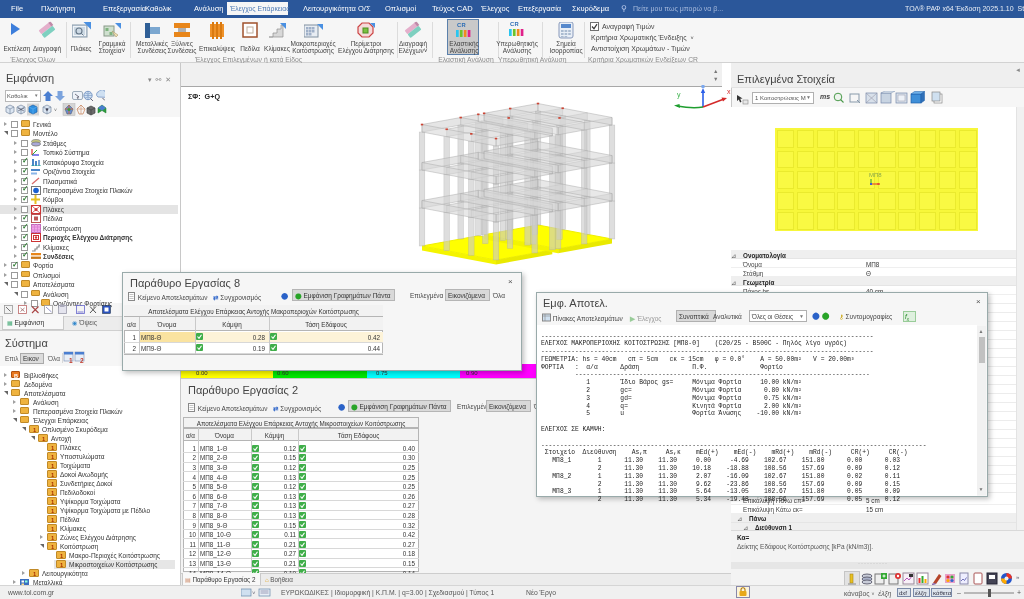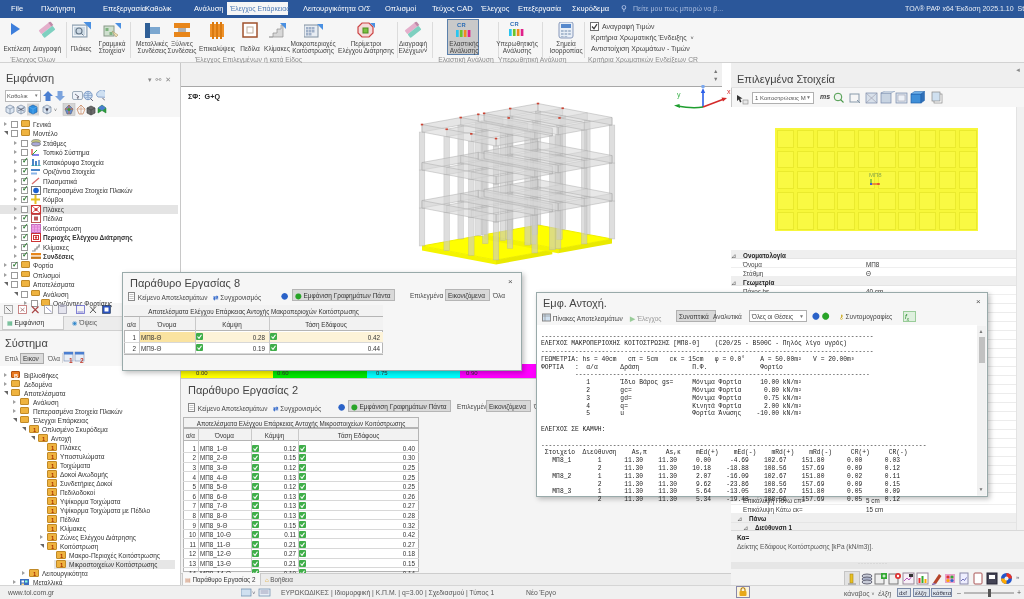--- a/index.html
+++ b/index.html
@@ -1093,21 +1093,21 @@
 <div class="a tx" style="left:230px;top:344.5px;width:35px;text-align:right;font-size:6.3px;color:#333">0.19</div>
 <div class="a ic" style="left:270px;top:344.0px"><svg width="7" height="7" style="vertical-align:-1px">
       <rect width="7" height="7" rx="1" fill="#3fae49"></rect>
       <path d="M1.5 3.5 l1.5 1.8 L5.5 1.8" stroke="#fff" stroke-width="1.1" fill="none"></path>
     </svg></div>
 <div class="a tx" style="left:340px;top:344.5px;width:40px;text-align:right;font-size:6.3px;color:#333">0.44</div>
 <div class="a" style="left:139px;top:317px;width:1px;height:36.5px;background:#c9c9c9"></div>
 <div class="a" style="left:195px;top:317px;width:1px;height:36.5px;background:#c9c9c9"></div>
 <div class="a" style="left:269px;top:317px;width:1px;height:36.5px;background:#c9c9c9"></div>
 <div class="a" style="left:536px;top:292px;width:452px;height:205px;background:#f6f6f6;border:1px solid #9aa;box-shadow:2px 2px 5px rgba(0,0,0,0.25)"></div>
-<div class="a tx" style="left:543px;top:297px;font-size:11px;color:#444">Εμφ. Αντοχή.</div>
+<div class="a tx" style="left:543px;top:297px;font-size:11px;color:#444">Εμφ. Αποτελ.</div>
 <div class="a tx" style="left:976px;top:297px;font-size:8px;color:#555">×</div>
 <div class="a tx" style="left:542px;top:313px;font-size:6.5px;color:#444"><svg width="9" height="9" style="vertical-align:-1px">
       <rect x="0.5" y="1" width="8" height="7" fill="#cfe0f0" stroke="#888"></rect>
       <path d="M0.5 3 h8 M3 1 v7" stroke="#888" stroke-width=".6"></path>
     </svg> Πίνακες Αποτελεσμάτων&nbsp;&nbsp;&nbsp;&nbsp;<span style="color:#9c9;font-weight:bold">▶</span> <span style="color:#999">Έλεγχος</span>&nbsp;&nbsp;&nbsp;</div>
 <div class="a" style="left:676px;top:310px;width:40px;height:12px;background:#d9d9d9;border:1px solid #b0b0b0"></div>
 <div class="a tx" style="left:679px;top:313px;font-size:6.5px;color:#333">Συνοπτικά</div>
 <div class="a tx" style="left:713px;top:313px;font-size:6.5px;color:#444">Αναλυτικά</div>
 <div class="a" style="left:749px;top:310px;width:58px;height:12px;background:#fff;border:1px solid #b0b0b0"></div>
 <div class="a tx" style="left:752px;top:313px;font-size:6.3px;color:#444">Όλες οι Θέσεις</div>

